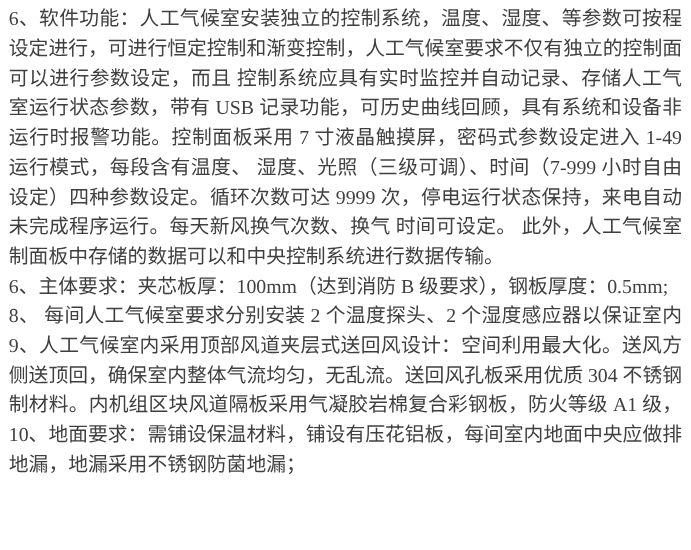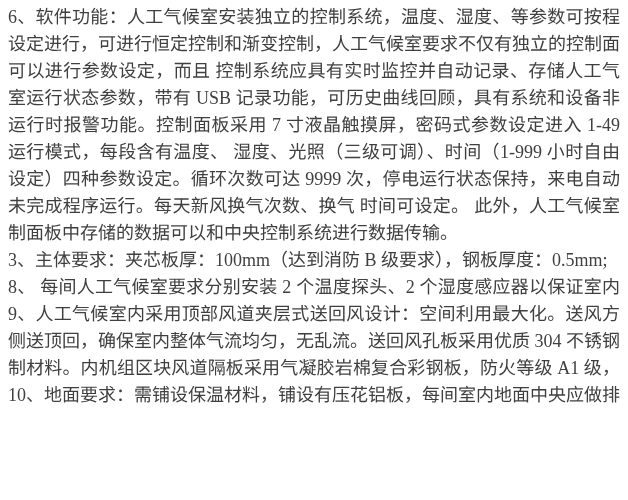--- a/index.html
+++ b/index.html
@@ -46,37 +46,38 @@
 <body>
 
 <div class="page">
 
   <div class="para">
     <p class="line fill">6、软件功能：人工气候室安装独立的控制系统，温度、湿度、等参数可按程序</p>
     <p class="line fill">设定进行，可进行恒定控制和渐变控制，人工气候室要求不仅有独立的控制面板</p>
     <p class="line fill">可以进行参数设定，而且 控制系统应具有实时监控并自动记录、存储人工气候</p>
     <p class="line fill">室运行状态参数，带有 USB 记录功能，可历史曲线回顾，具有系统和设备非正常</p>
     <p class="line fill">运行时报警功能。控制面板采用 7 寸液晶触摸屏，密码式参数设定进入 1-49 段</p>
-    <p class="line fill">运行模式，每段含有温度、 湿度、光照（三级可调）、时间（1-999 小时自由</p>
+    <p class="line fill">运行模式，每段含有温度、 湿度、光照（三级可调）、时间（7-999 小时自由</p>
     <p class="line fill">设定）四种参数设定。循环次数可达 9999 次，停电运行状态保持，来电自动按</p>
     <p class="line fill">未完成程序运行。每天新风换气次数、换气 时间可设定。 此外，人工气候室控</p>
     <p class="line last">制面板中存储的数据可以和中央控制系统进行数据传输。</p>
   </div>
 
   <div class="para">
-    <p class="line last">3、主体要求：夹芯板厚：100mm（达到消防 B 级要求），钢板厚度：0.5mm;</p>
+    <p class="line last">6、主体要求：夹芯板厚：100mm（达到消防 B 级要求），钢板厚度：0.5mm;</p>
   </div>
 
   <div class="para">
     <p class="line fill">8、 每间人工气候室要求分别安装 2 个温度探头、2 个湿度感应器以保证室内测</p>
   </div>
 
   <div class="para">
     <p class="line fill">9、人工气候室内采用顶部风道夹层式送回风设计：空间利用最大化。送风方式：</p>
     <p class="line fill">侧送顶回，确保室内整体气流均匀，无乱流。送回风孔板采用优质 304 不锈钢定</p>
     <p class="line fill">制材料。内机组区块风道隔板采用气凝胶岩棉复合彩钢板，防火等级 A1 级，从</p>
   </div>
 
   <div class="para">
     <p class="line fill">10、地面要求：需铺设保温材料，铺设有压花铝板，每间室内地面中央应做排水</p>
+    <p class="line last">地漏，地漏采用不锈钢防菌地漏；</p>
   </div>
 
 </div>
 
 </body></html>

